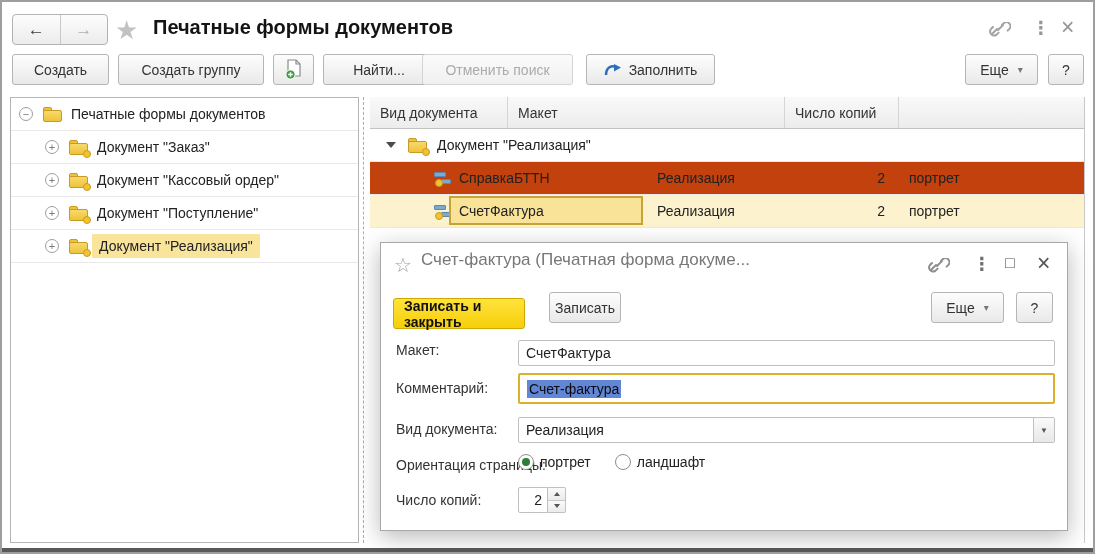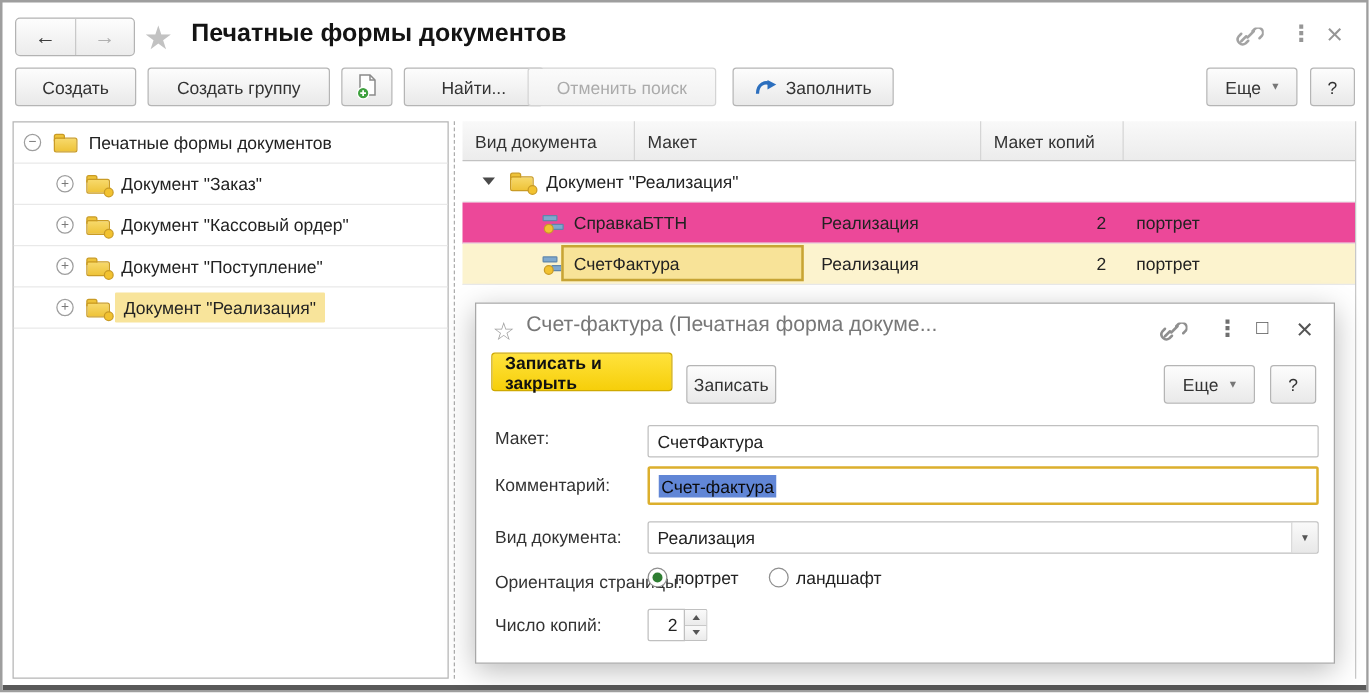--- a/index.html
+++ b/index.html
@@ -186,34 +186,34 @@
   </div>
 
   <div class="abs" style="left:361px;top:95px;height:446px;border-left:1px dashed #adadad"></div>
 
   <div class="abs" style="left:1082px;top:95px;height:446px;border-left:1px solid #c8c8c8"></div>
 
   <div class="abs" style="left:368px;top:95px;width:714px">
     <div class="col-hdr" style="height:32px">
       <div style="width:138px;padding-left:10px;border-right:1px solid #d5d5d5;align-self:stretch;display:flex;align-items:center">Вид документа</div>
       <div style="width:277px;padding-left:10px;border-right:1px solid #d5d5d5;align-self:stretch;display:flex;align-items:center">Макет</div>
-      <div style="width:114px;padding-left:10px;border-right:1px solid #d5d5d5;align-self:stretch;display:flex;align-items:center">Макет копий</div>
+      <div style="width:114px;padding-left:10px;border-right:1px solid #d5d5d5;align-self:stretch;display:flex;align-items:center">Число копий</div>
     </div>
 
     <div class="tbl-row">
       <span class="tri-down" style="margin-left:16px"></span>
       <span class="folder" style="margin-left:12px">
         <span class="tab"></span>
           <span class="body"></span>
           <span class="dot"></span>
         </span>
       <span style="margin-left:10px">Документ "Реализация"</span>
     </div>
 
-    <div class="tbl-row" style="background:#ec4899">
+    <div class="tbl-row" style="background:#c2410c">
       <div style="width:277px;display:flex;align-items:center">
         <span class="tpl-ico" style="margin-left:64px">
           <span class="b1"></span>
             <span class="b2"></span>
             <span class="dot"></span>
           </span>
         <span style="margin-left:8px">СправкаБТТН</span>
       </div>
       <div style="width:138px;padding-left:10px">Реализация</div>
       <div style="width:114px;padding-right:14px;text-align:right">2</div>
@@ -243,21 +243,21 @@
     <svg class="abs" style="left:545px;top:15px" width="24" height="16" viewBox="0 0 24 16">
       <g fill="none" stroke="#8f8f8f" stroke-width="2" stroke-linecap="round">
         <path d="M9 11 L5 15 M5 9 l-2 2 a4 4 0 0 0 5.6 5.6 l2-2" transform="translate(1,-4)"></path>
         <path d="M14 5 l2-2 a4 4 0 0 1 5.6 5.6 l-2 2 M10 10 L15 5" transform="translate(1,-2)"></path>
       </g>
     </svg>
     <div class="abs win-ico" style="left:592px;top:10px;font-size:18px;font-weight:bold;color:#6f6f6f">⋮</div>
     <div class="abs win-ico" style="left:624px;top:11px;font-size:16px;color:#555">□</div>
     <div class="abs win-ico" style="left:656px;top:7px;font-size:23px;color:#555">×</div>
 
-    <div class="abs btn btn-yellow" style="left:12px;top:39px;width:145px">
+    <div class="abs btn btn-yellow" style="left:12px;top:55px;width:132px">
         <span>Записать и закрыть</span>
       </div>
     <div class="abs btn" style="left:168px;top:49px;width:72px">
         <span>Записать</span>
       </div>
     <div class="abs btn" style="left:550px;top:49px;width:73px">
         <span>Еще</span>
         <span class="caret">▾</span>
       </div>
     <div class="abs btn" style="left:635px;top:49px;width:37px">

